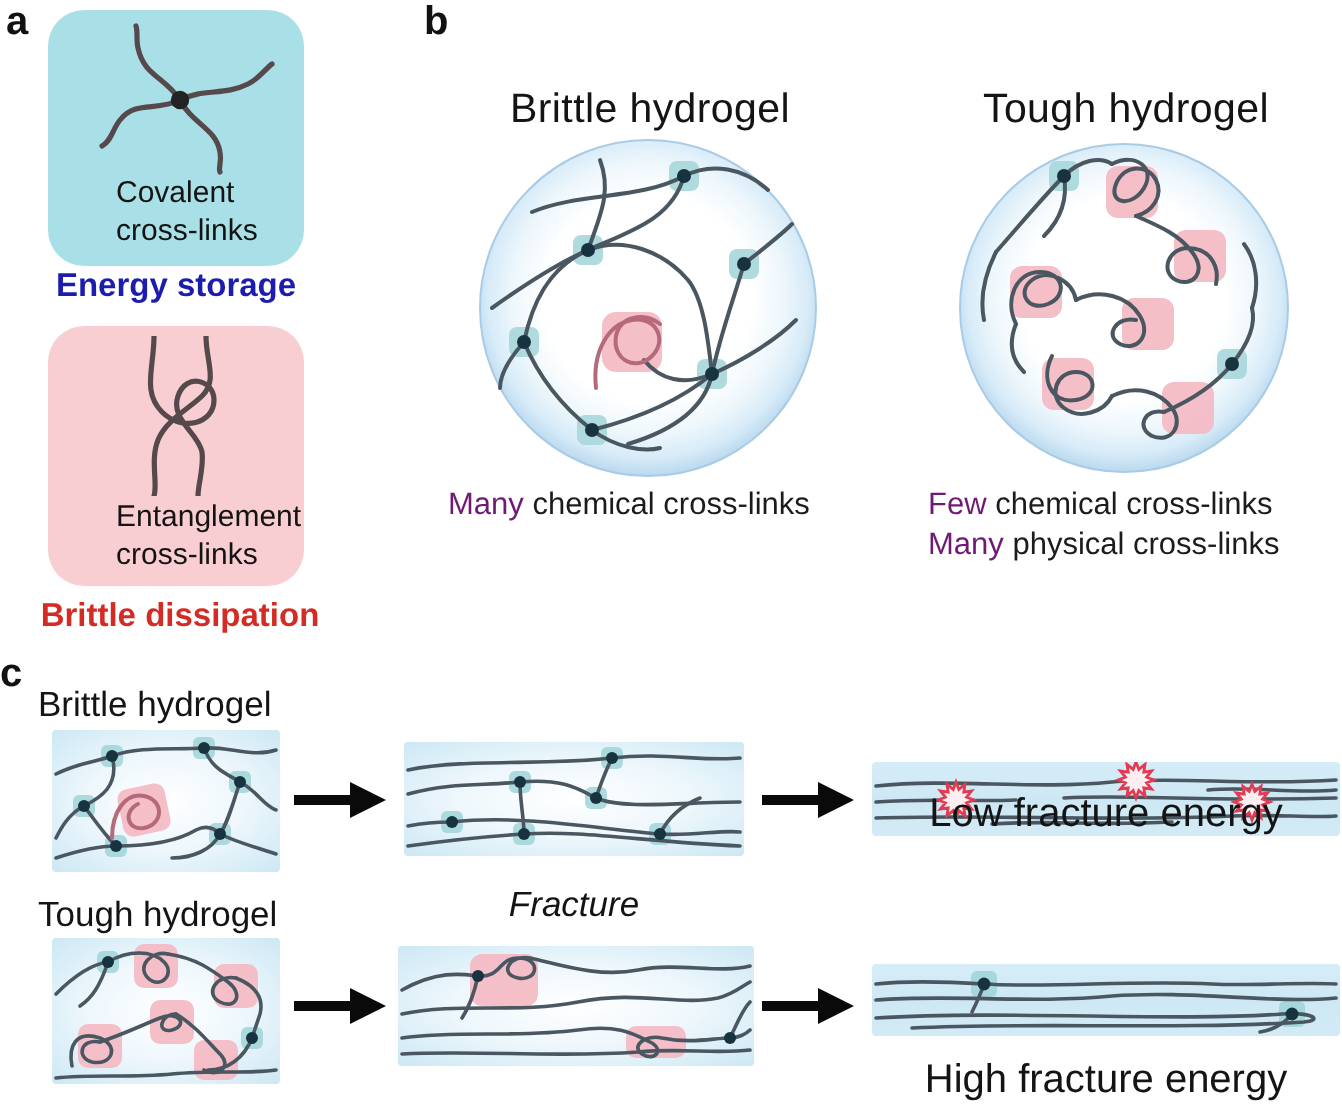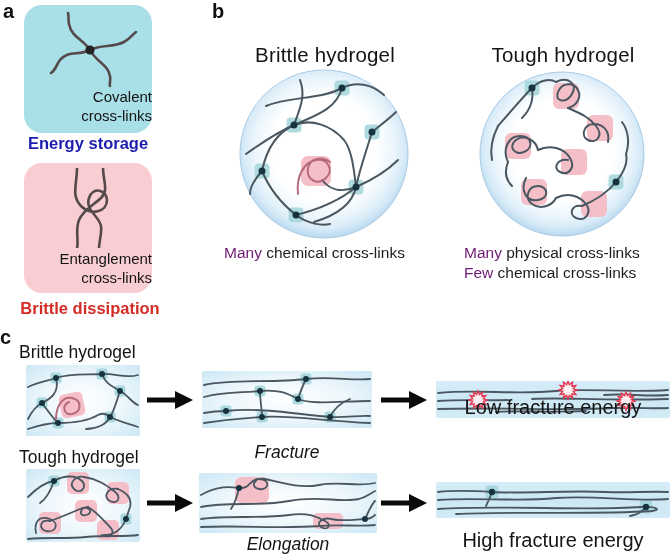--- a/index.html
+++ b/index.html
@@ -1,21 +1,21 @@
 <!DOCTYPE html>
 <html><head>
 <meta charset="utf-8">
 <style>
   * { margin:0; padding:0; box-sizing:border-box; }
   body { background:#ffffff; font-family:"Liberation Sans", sans-serif; }
   #fig { position:relative; width:671px; height:556px; background:#ffffff; overflow:hidden; }
   .abs { position:absolute; }
   .panel-letter { font-size:20px; font-weight:bold; color:#111; }
   .card { border-radius:18px; }
-  .card-title { font-size:15px; color:#141414; text-align:right; line-height:1.26; white-space:pre-line; }
+  .card-title { font-size:15px; color:#141414; text-align:left; line-height:1.26; white-space:pre-line;padding-left:34px; }
   .energy-caption { font-size:16.5px; font-weight:bold; text-align:center; }
   .gel-title { font-size:20.5px; color:#141414; text-align:center; letter-spacing:.2px; }
   .capline { font-size:15.5px; color:#1c1c1c; line-height:19.5px; white-space:nowrap; }
   .capline .em { color:#701a75; }
   .c-gel-label { font-size:17.5px; color:#141414; white-space:nowrap; }
   .process-label { font-size:17.5px; font-style:italic; color:#141414; text-align:center; }
   .result-label { font-size:20px; color:#141414; text-align:center; white-space:nowrap; }
   svg { display:block; }
   .strand { fill:none; stroke:#4a5761; stroke-width:2; stroke-linecap:round; }
   .strand-thin { fill:none; stroke:#4a5761; stroke-width:1.8; stroke-linecap:round; }
@@ -132,22 +132,22 @@
     <path class="strand" d="M78,128 C90,122 102,126 108,134 C114,142 108,152 98,148 C90,144 94,134 104,136"></path>
     <path class="strand" d="M104,136 C118,130 130,122 138,112 C146,102 150,92 148,84"></path>
     <path class="strand" d="M148,84 C152,72 150,60 144,52"></path>
     <path class="strand" d="M20,56 C14,68 12,80 14,90"></path>
     <path class="strand" d="M54,18 C56,30 52,40 44,48"></path>
     <path class="strand" d="M30,92 C26,102 28,110 34,116"></path>
     <circle class="node" cx="54" cy="18" r="3.5"></circle>
     <circle class="node" cx="138" cy="112" r="3.5"></circle>
   </svg>
   <div class="abs" style="left:464px; top:243px;">
+    <div class="capline"><span class="em">Few</span><span> chemical cross-links</span></div>
     <div class="capline"><span class="em">Many</span><span> physical cross-links</span></div>
-    <div class="capline"><span class="em">Few</span><span> chemical cross-links</span></div>
   </div>
 
   <div class="abs panel-letter" style="left:0px; top:326px;">c</div>
 
   <div class="abs c-gel-label" style="left:19px; top:342px;">Brittle hydrogel</div>
   <svg class="abs" style="left:26px; top:365px;" width="114" height="71" viewBox="0 0 114 71">
     <rect x="0" y="0" width="114" height="71" rx="2" fill="url(#boxGrad)"></rect>
     <rect class="chem-sm" x="24.5" y="7.5" width="11" height="11" rx="3"></rect>
     <rect class="chem-sm" x="70.5" y="3.5" width="11" height="11" rx="3"></rect>
     <rect class="chem-sm" x="10.5" y="32.5" width="11" height="11" rx="3"></rect>
@@ -245,21 +245,20 @@
     <rect class="phys" x="114" y="40" width="30" height="16" rx="5"></rect>
     <path class="strand-thin" d="M2,22 C20,12 32,14 40,15 C52,16 50,6 60,6 C72,6 70,18 60,16 C50,14 56,4 66,6 C80,9 100,16 120,12 C140,8 160,14 176,10"></path>
     <path class="strand-thin" d="M2,34 C30,28 60,34 90,28 C120,22 140,30 160,26 C168,24 172,20 176,18"></path>
     <path class="strand-thin" d="M2,46 C30,42 60,46 90,42 C110,39 118,44 126,48 C134,52 128,58 122,54 C116,50 124,44 132,46 C146,49 158,46 166,46 C170,46 174,44 176,42"></path>
     <path class="strand-thin" d="M2,54 C40,52 80,56 120,53 C140,51 160,54 176,52"></path>
     <path class="strand-thin" d="M40,15 C38,24 36,30 32,36"></path>
     <path class="strand-thin" d="M166,46 C170,38 172,32 176,28"></path>
     <circle class="node" cx="40" cy="15" r="3"></circle>
     <circle class="node" cx="166" cy="46" r="3"></circle>
   </svg>
-  <div class="abs process-label" style="left:199px; top:534px; width:178px;">Elongation</div>
   <svg class="abs" style="left:381px; top:494px;" width="46" height="18" viewBox="0 0 46 18">
       <use href="#arrowShape"></use>
     </svg>
   <svg class="abs" style="left:436px; top:482px;" width="234" height="36" viewBox="0 0 234 36">
     <rect x="0" y="0" width="234" height="36" rx="2" fill="url(#stripGrad)"></rect>
     <rect class="chem-sm" x="49.5" y="3.5" width="13" height="13" rx="3"></rect>
     <rect class="chem-sm" x="203.5" y="18.5" width="13" height="13" rx="3"></rect>
     <path class="strand-thin" d="M2,10 C20,8 40,9 56,10 C90,12 130,8 170,10 C190,11 215,9 232,10"></path>
     <path class="strand-thin" d="M2,18 C40,15 80,20 120,16 C160,13 200,20 232,17"></path>
     <path class="strand-thin" d="M2,27 C70,23 150,29 205,25 C220,24 226,28 216,29 C150,33 80,29 20,32"></path>

